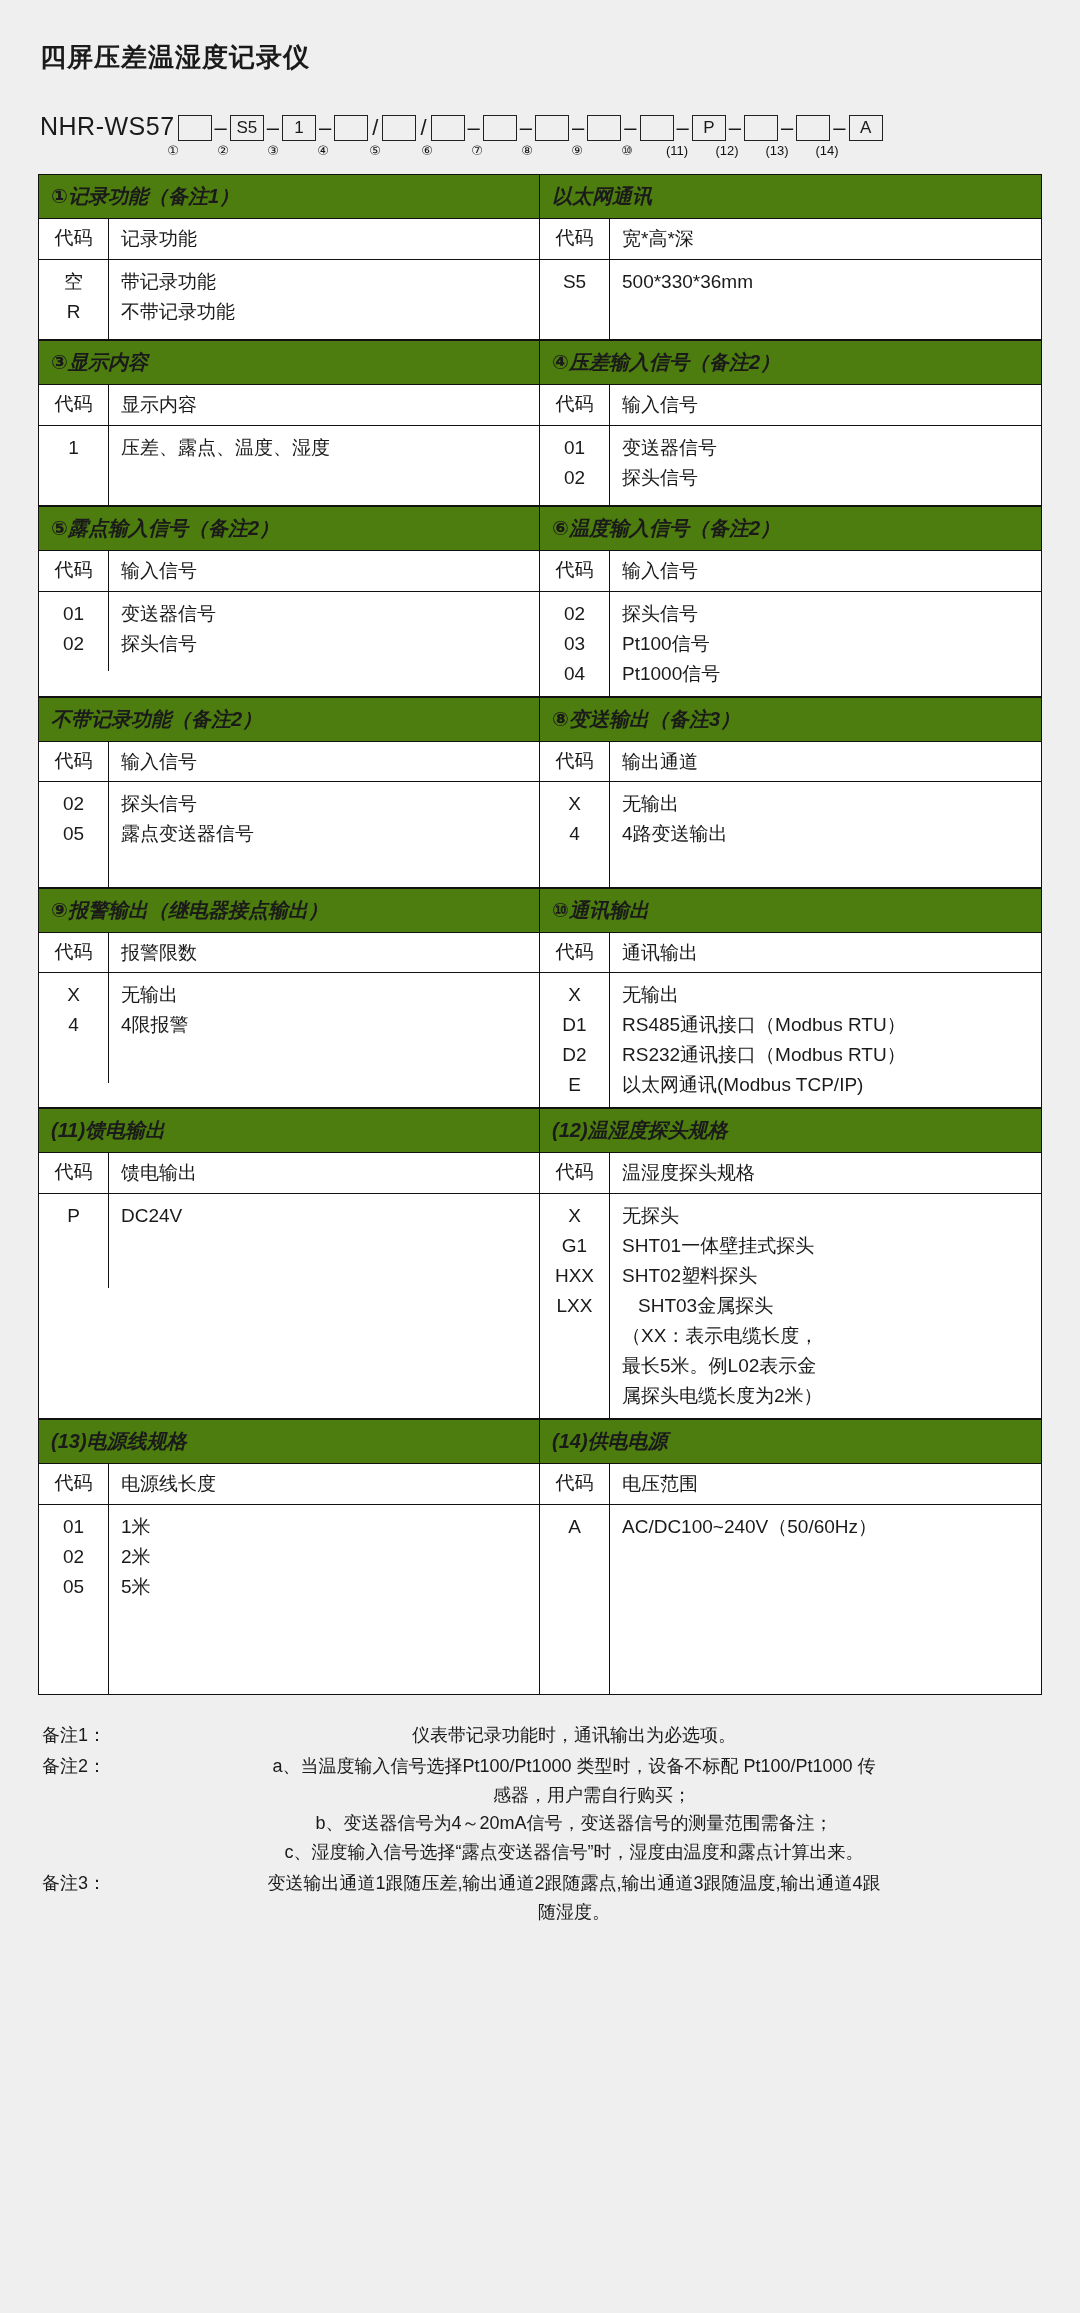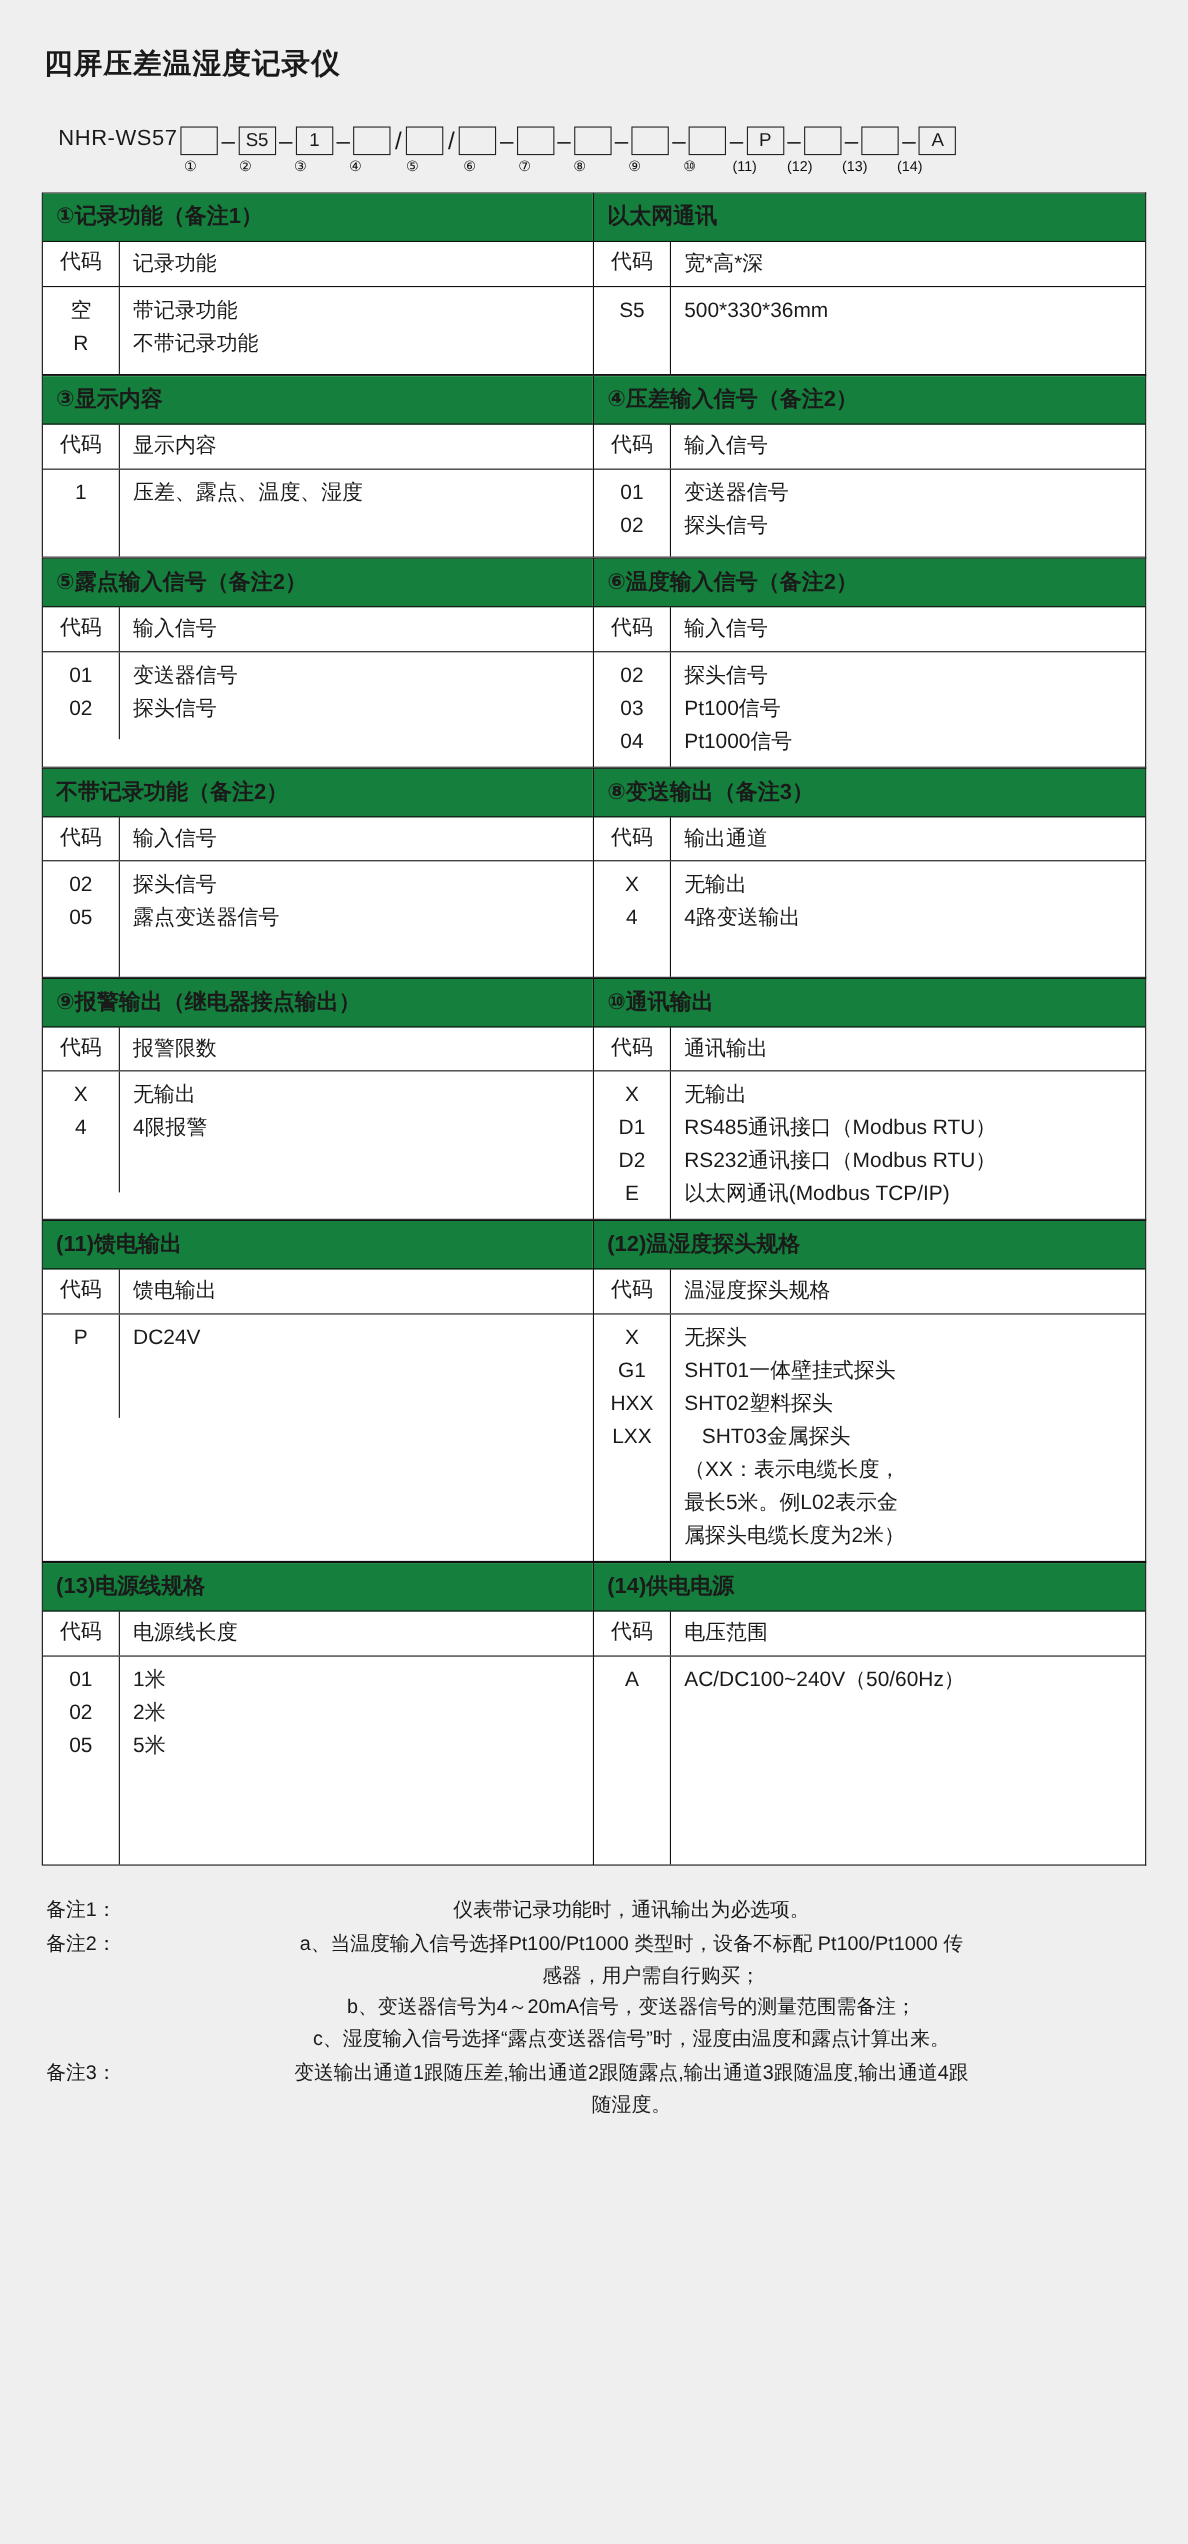--- a/index.html
+++ b/index.html
@@ -26,25 +26,24 @@
   }
 
   
   .code-line{
     display:flex;
     align-items:flex-end;
     margin:0 0 2px 2px;
     height:40px;
   }
   .code-prefix{
-    font-size:20px;
+    font-size:25px;
     letter-spacing:0.5px;
     line-height:30px;
     margin-right:2px;
-    margin-left:13px;
   }
   .slot{
     width:34px;
     height:26px;
     border:1.5px solid #222;
     box-sizing:border-box;
     display:inline-flex;
     align-items:center;
     justify-content:center;
     font-size:17px;
@@ -82,23 +81,24 @@
     box-sizing:border-box;
     border:1.5px solid #111;
     background:#fff;
   }
   .block + .block{border-left:none;}
   .bhead{
     font-size:20px;
     font-weight:bold;
     padding:9px 10px 9px 12px;
     border-bottom:1.5px solid #111;
-    background:#15803d;
+    background:#4d7c0f;
     line-height:1.25;
     white-space:nowrap;
+    font-style:italic;
   }
   .brow{
     display:flex;
     border-bottom:1px solid #111;
   }
   .brow:last-child{border-bottom:none;}
   .bcode{
     width:70px;
     flex:0 0 70px;
     box-sizing:border-box;

